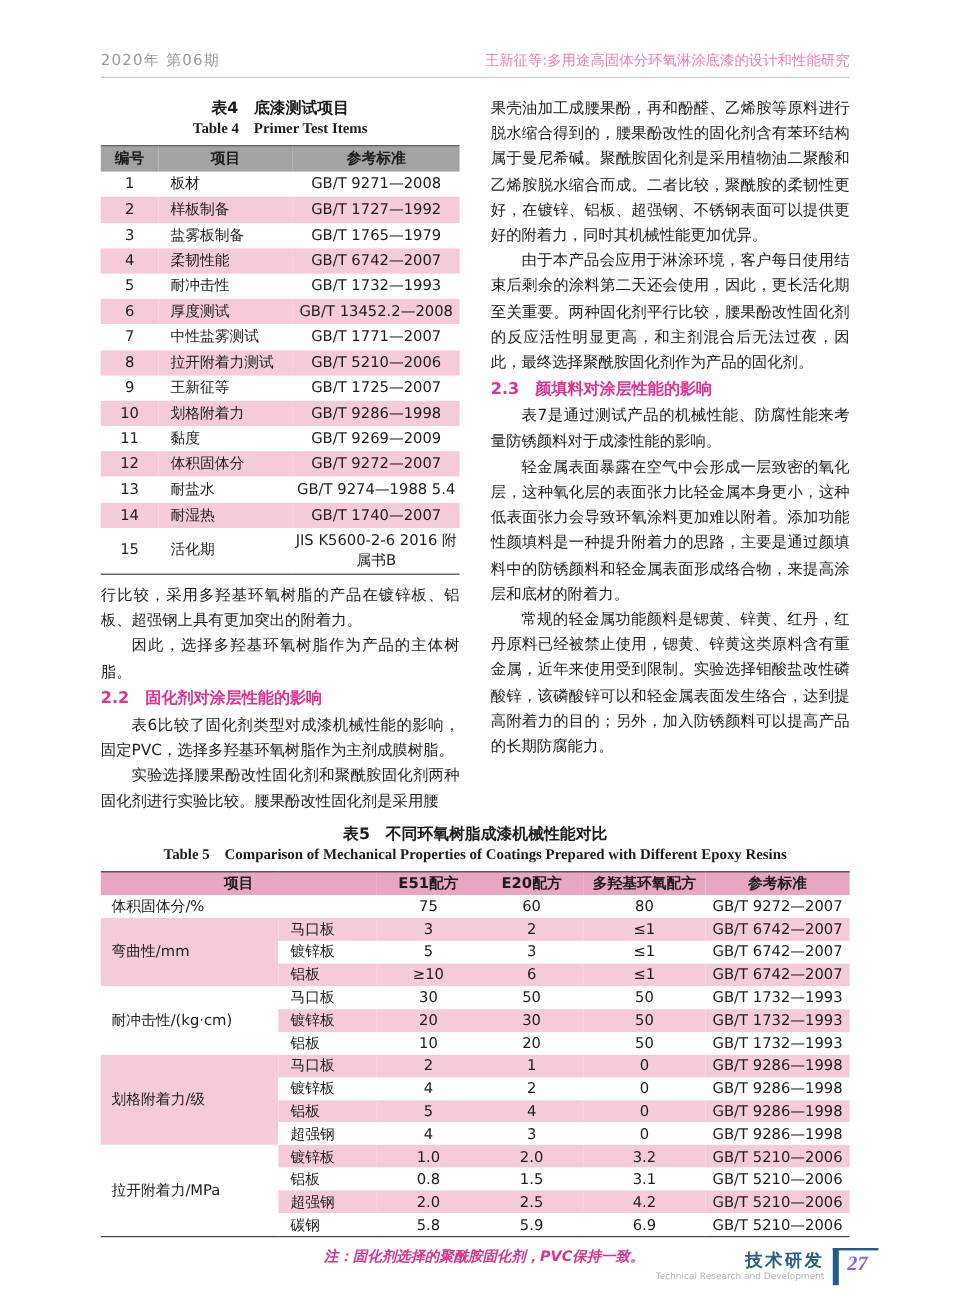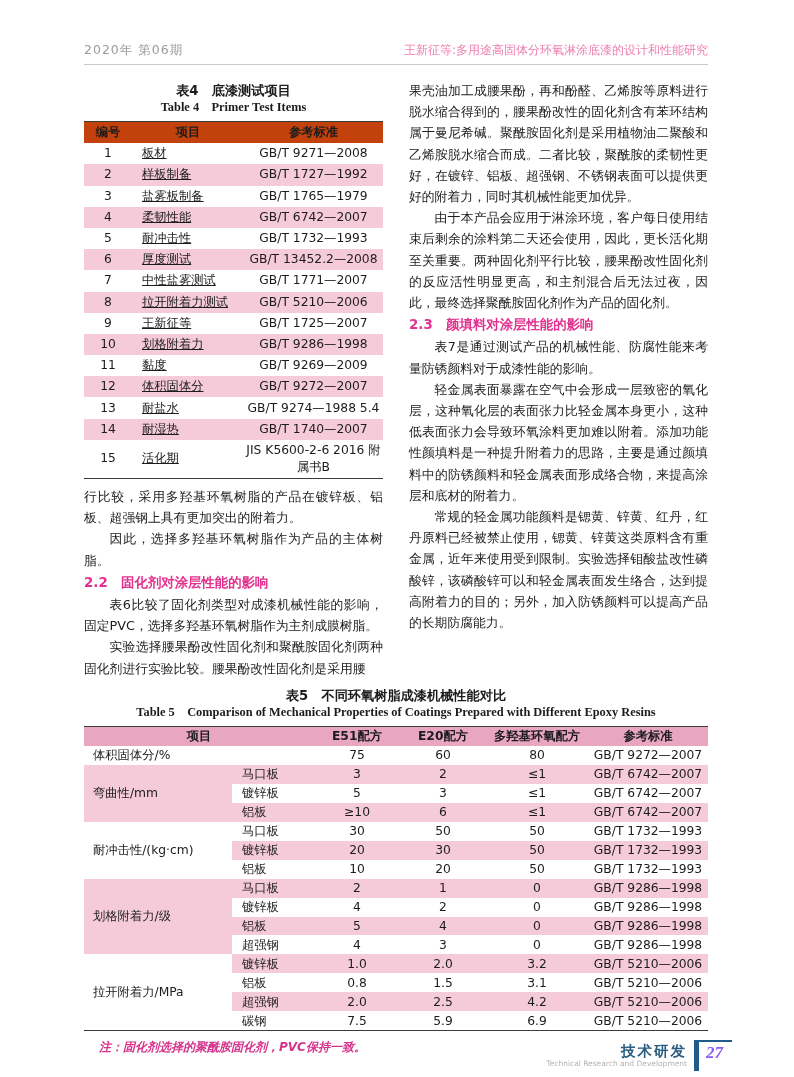--- a/index.html
+++ b/index.html
@@ -18,41 +18,41 @@
   .col{width:300px;font-size:12.8px;line-height:21.2px;text-align:justify;}
 
   
   .tbl-caption{text-align:center;font-weight:bold;font-size:13.2px;line-height:17px;margin:2px 0 1px 0;}
   .tbl-caption-en{text-align:center;font-weight:bold;font-size:12.4px;line-height:15px;
                   font-family:"Liberation Serif",serif;margin-bottom:6px;}
 
   table{border-collapse:collapse;width:100%;}
   .t4{font-size:12.3px;border-top:1.6px solid #3c3c3c;border-bottom:1.6px solid #3c3c3c;margin-bottom:7px;}
   .t4 th,.t4 td{padding:2.1px 2px;line-height:17px;font-weight:normal;}
-  .t4 thead th{background:#c2410c;font-weight:bold;text-align:center;}
+  .t4 thead th{background:#a3a3a3;font-weight:bold;text-align:center;}
   .t4 tr.pink td{background:#f5cbda;}
   .t4 td.c{text-align:center;}
-  .t4 td.l{text-align:left;padding-left:10px;text-decoration:underline;}
+  .t4 td.l{text-align:left;padding-left:10px;}
 
   .para{margin:0;}
   .para.ind{text-indent:2em;}
   .sec-head{color:#e2318f;font-weight:bold;font-size:13.4px;margin:1px 0;line-height:21.2px;}
 
   
   .t5wrap{margin-top:8px;}
   .t5{font-size:12.3px;border-top:1.6px solid #3c3c3c;border-bottom:1.6px solid #3c3c3c;}
   .t5 th,.t5 td{padding:1.2px 3px;line-height:16.6px;font-weight:normal;}
   .t5 thead th{background:#e9a6c0;font-weight:bold;text-align:center;}
   .t5 td.pink{background:#f5cbda;}
   .t5 td.white{background:#ffffff;}
   .t5 td.group{text-align:left;padding-left:9px;}
   .t5 td.sub{text-align:left;padding-left:10px;}
   .t5 td.val,.t5 td.std{text-align:center;}
 
-  .note{color:#d6348c;font-size:12px;font-style:italic;font-weight:bold;margin:8px 0 0 15px;}
+  .note{color:#d6348c;font-size:12px;font-style:italic;font-weight:bold;margin:8px 0 0 15px;text-align:center;}
 
   
   .footer{position:absolute;right:60px;bottom:6px;display:flex;align-items:flex-start;}
   .f-titles{text-align:right;margin-right:7px;padding-top:3px;}
   .f-zh{color:#2a5d7f;font-size:14.5px;font-weight:bold;letter-spacing:2px;line-height:16px;}
   .f-en{color:#b3b3b3;font-size:7.5px;line-height:10px;}
   .f-page{border-left:5px solid #1f5c8a;border-top:2px solid #1f5c8a;
           padding:0 9px 7px 7px;color:#8b5cf6;font-family:"Liberation Serif",serif;
           font-style:italic;font-weight:bold;font-size:17px;line-height:22px;}
 </style>
@@ -301,21 +301,21 @@
             </tr>
             <tr>
               <td class="sub pink">超强钢</td>
               <td class="val pink">2.0</td>
               <td class="val pink">2.5</td>
               <td class="val pink">4.2</td>
               <td class="std pink">GB/T 5210—2006</td>
             </tr>
             <tr>
               <td class="sub white">碳钢</td>
-              <td class="val white">7.5</td>
+              <td class="val white">5.8</td>
               <td class="val white">5.9</td>
               <td class="val white">6.9</td>
               <td class="std white">GB/T 5210—2006</td>
             </tr>
           </tbody>
       </table>
       <div class="note">注：固化剂选择的聚酰胺固化剂，PVC保持一致。</div>
     </div>
 
   </div>

